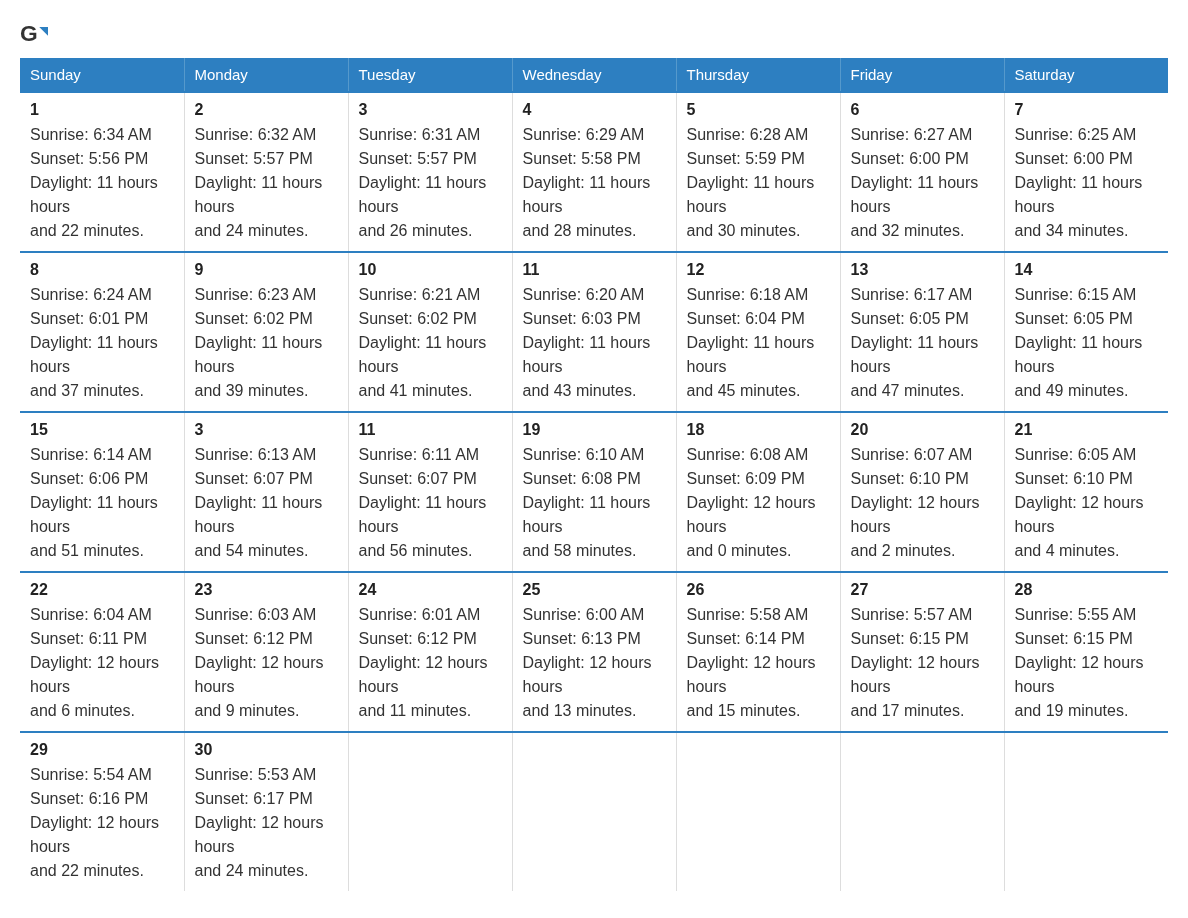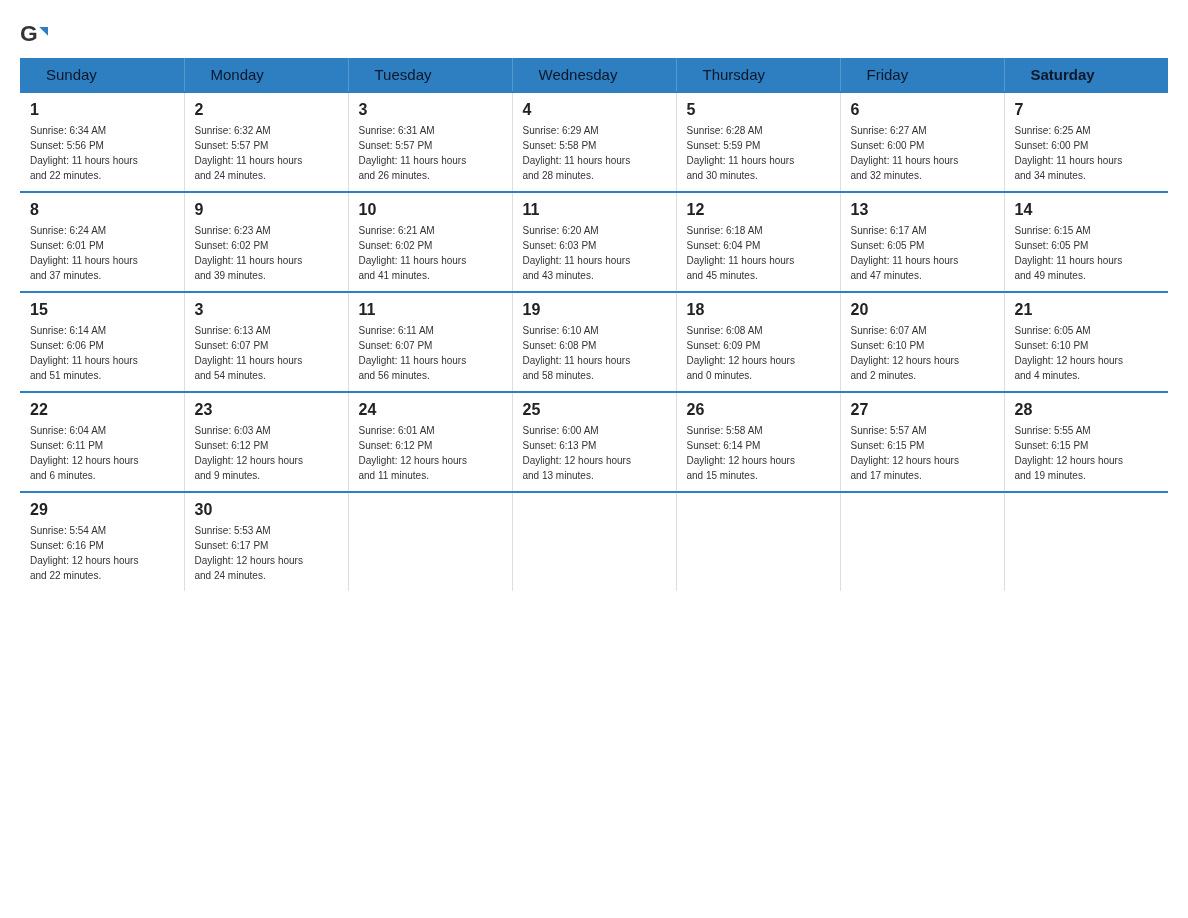--- a/index.html
+++ b/index.html
@@ -51,30 +51,29 @@
     }
     table {
       width: 100%;
       border-collapse: collapse;
       table-layout: fixed;
     }
     thead tr {
       background-color: #2d7fc1;
     }
     thead th {
-      color: #0f172a;
+      color: #ffffff;
       font-size: 15px;
       font-weight: normal;
-      padding: 8px 26px;
+      padding: 8px 10px;
       text-align: left;
       border-right: 1px solid #5599cc;
     }
     thead th:last-child {
       border-right: none;
-      font-weight: bold;
     }
     tbody tr {
       border-top: 2px solid #2d7fc1;
     }
     tbody td {
       vertical-align: top;
       padding: 8px 10px;
       font-size: 13px;
       color: #333;
       border-right: 1px solid #ddd;
@@ -84,21 +83,21 @@
       border-right: none;
     }
     .day-number {
       font-size: 16px;
       font-weight: bold;
       color: #222;
       display: block;
       margin-bottom: 4px;
     }
     .day-info {
-      font-size: 10px;
+      font-size: 16px;
       line-height: 1.5;
       color: #333;
     }
     tbody tr:nth-child(odd) td {
       background: #fff;
     }
     tbody tr:nth-child(even) td {
       background: #fff;
     }
   </style>

